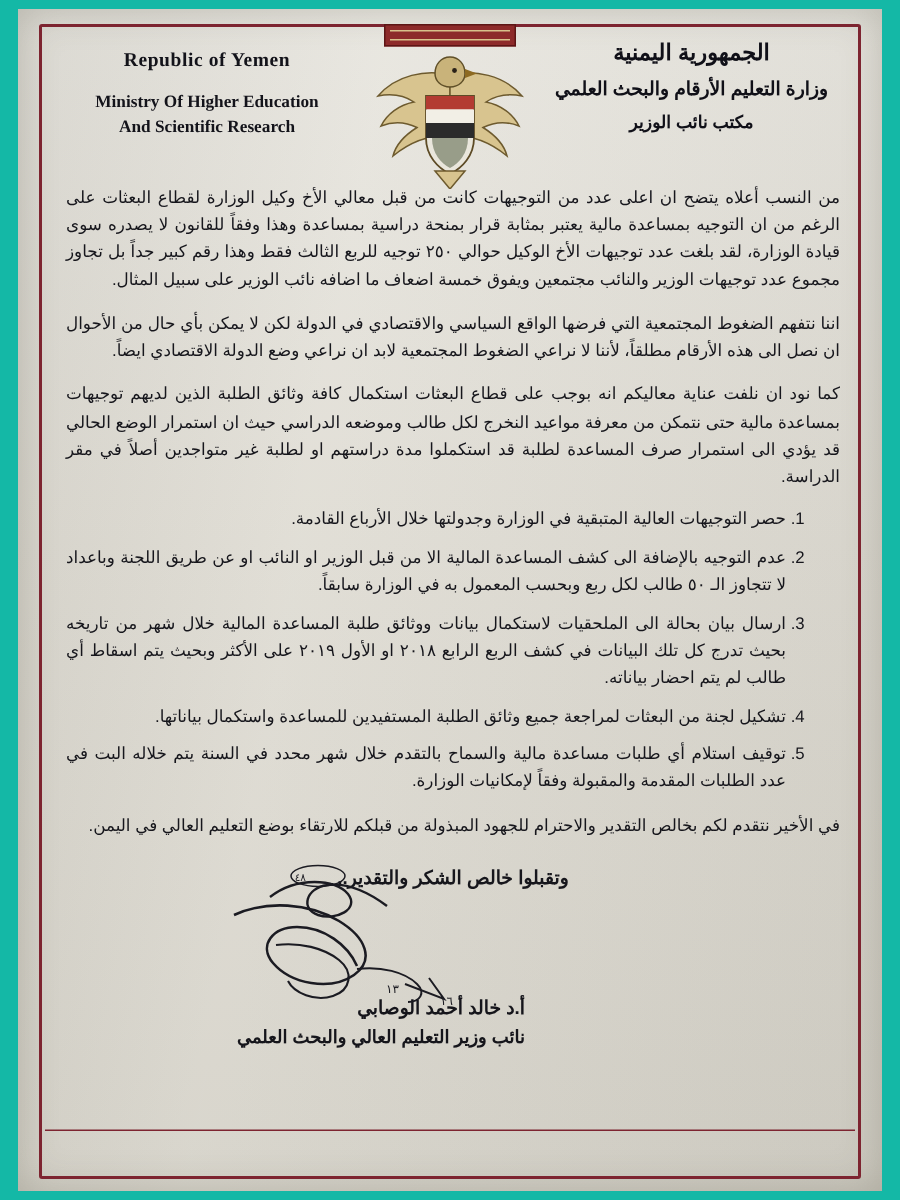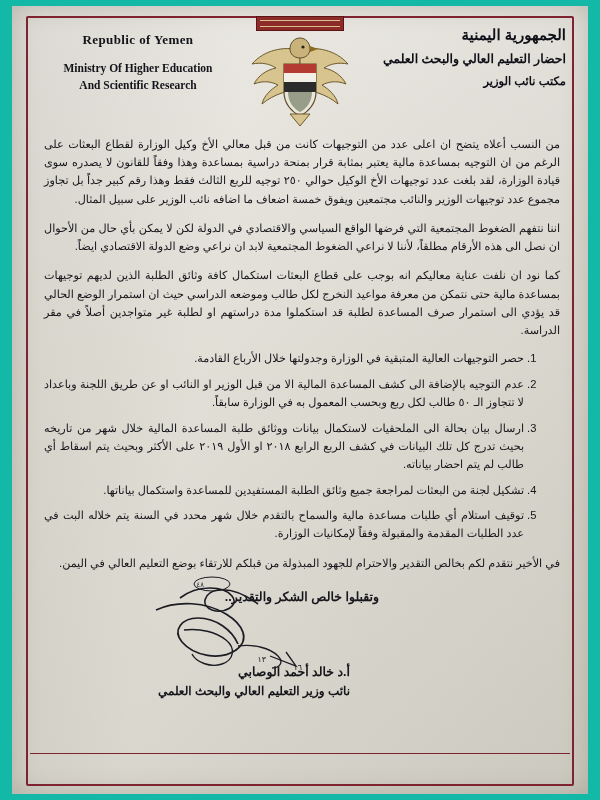--- a/index.html
+++ b/index.html
@@ -74,20 +74,21 @@
     font-size: 11.5px;
     font-weight: bold;
     line-height: 1.45;
   }
 
   .hdr-right {
     position: absolute;
     right: 0px;
     top: 4px;
     width: 210px;
+    text-align: center;
     color: #101018;
     direction: rtl;
   }
   .hdr-right .r1 {
     font-size: 15px;
     font-weight: bold;
     margin-bottom: 7px;
     letter-spacing: 0.3px;
   }
   .hdr-right .r2 {
@@ -131,21 +132,21 @@
     left: 50%;
     transform: translateX(-50%);
     top: 14px;
   }
 
   
   .body {
     position: absolute;
     left: 44px;
     right: 40px;
-    top: 124px;
+    top: 112px;
     direction: rtl;
     text-align: justify;
     color: #16161c;
     font-size: 11.2px;
     line-height: 1.62;
   }
   .para {
     margin-bottom: 11px;
     text-align: justify;
   }
@@ -249,21 +250,21 @@
         <rect x="40" y="43" width="32" height="9" fill="#f2efe6"></rect>
         <rect x="40" y="52" width="32" height="10" fill="#2b2b2b"></rect>
         <path d="M44 62 L68 62 C68 72 62 79 56 82 C50 79 44 72 44 62 Z" fill="#8a8f7a" opacity="0.85"></path>
 
         <path d="M46 84 L56 96 L66 84 Z" fill="#d8c48f" stroke="#6d5a2e" stroke-width="1"></path>
       </svg>
     </div>
 
     <div class="hdr-right">
       <div class="r1">الجمهورية اليمنية</div>
-      <div class="r2">احضار التعليم العالي والبحث العلمي</div>
+      <div class="r2">وزارة التعليم الأرقام والبحث العلمي</div>
       <div class="r3">مكتب نائب الوزير</div>
     </div>
   </div>
 
   <div class="body">
     <p class="para">من النسب أعلاه يتضح ان اعلى عدد من التوجيهات كانت من قبل معالي الأخ وكيل الوزارة لقطاع البعثات على الرغم من ان التوجيه بمساعدة مالية يعتبر بمثابة قرار بمنحة دراسية بمساعدة وهذا وفقاً للقانون لا يصدره سوى قيادة الوزارة، لقد بلغت عدد توجيهات الأخ الوكيل حوالي ٢٥٠ توجيه للربع الثالث فقط وهذا رقم كبير جداً بل تجاوز مجموع عدد توجيهات الوزير والنائب مجتمعين ويفوق خمسة اضعاف ما اضافه نائب الوزير على سبيل المثال.</p>
     <p class="para">اننا نتفهم الضغوط المجتمعية التي فرضها الواقع السياسي والاقتصادي في الدولة لكن لا يمكن بأي حال من الأحوال ان نصل الى هذه الأرقام مطلقاً، لأننا لا نراعي الضغوط المجتمعية لابد ان نراعي وضع الدولة الاقتصادي ايضاً.</p>
     <p class="para">كما نود ان نلفت عناية معاليكم انه بوجب على قطاع البعثات استكمال كافة وثائق الطلبة الذين لديهم توجيهات بمساعدة مالية حتى نتمكن من معرفة مواعيد النخرج لكل طالب وموضعه الدراسي حيث ان استمرار الوضع الحالي قد يؤدي الى استمرار صرف المساعدة لطلبة قد استكملوا مدة دراستهم او لطلبة غير متواجدين أصلاً في مقر الدراسة.</p>
 
     <ol class="numbered">

